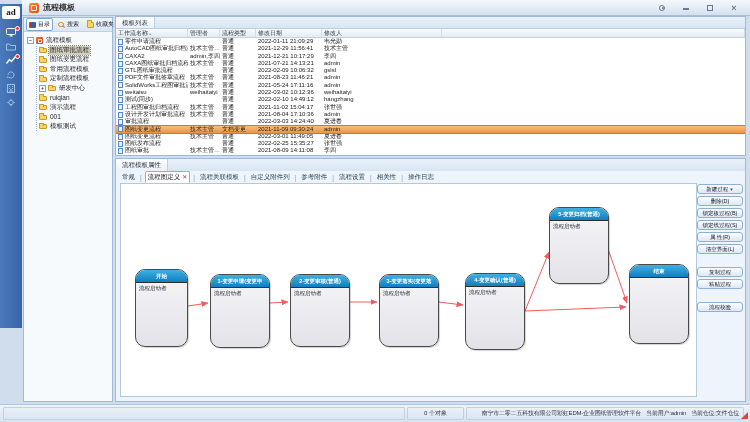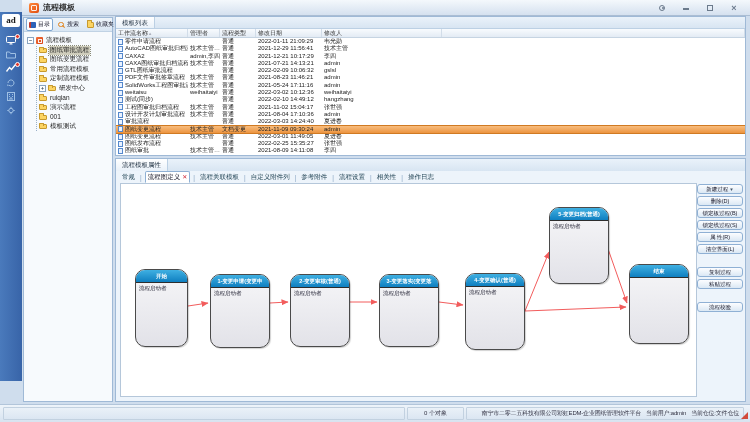--- a/index.html
+++ b/index.html
@@ -13,21 +13,21 @@
 .title{font-size:8px;font-weight:bold;color:#333}
 .winctl{margin-left:auto;display:flex;gap:16px;padding-right:12px;align-items:center}
 .wc{width:8px;height:8px;position:relative;cursor:pointer}
 .wc-gear:before{content:"";position:absolute;inset:1px;border:1.5px solid #6b7a8c;border-radius:50%}
 .wc-gear:after{content:"";position:absolute;left:3.5px;top:3.5px;width:2px;height:2px;background:#6b7a8c;border-radius:50%}
 .wc-min:before{content:"";position:absolute;left:1px;right:1px;bottom:2px;height:1.5px;background:#6b7a8c}
 .wc-max:before{content:"";position:absolute;inset:1px;border:1.5px solid #6b7a8c}
 .wc-close{font-size:9px;line-height:8px;text-align:center;font-weight:bold;color:#6b7a8c}
 
 
-.rail{position:absolute;left:0;top:12px;width:22px;height:369px;background:linear-gradient(90deg,#4a7abc,#3864a8);z-index:5}
+.rail{position:absolute;left:0;top:4px;width:22px;height:324px;background:linear-gradient(90deg,#4a7abc,#3864a8);z-index:5}
 .logo{width:18px;height:13px;margin:2px auto 7px;background:#fff;border-radius:2px;font:bold 9px/13px "Liberation Serif","DejaVu Serif",serif;text-align:center;color:#181818}
 .rail-item{position:relative;width:22px;height:14px;display:flex;align-items:center;justify-content:center;cursor:pointer}
 .rbadge{position:absolute;right:2px;top:0;width:5px;height:5px;background:#e23a2e;border-radius:50%;border:.5px solid #fff}
 
 
 .catalog{position:absolute;left:23px;top:17px;width:90px;height:385px;background:#f7fafd;border:1px solid #9fb9d6}
 .cat-toolbar{height:14px;background:linear-gradient(#eef4fa,#d9e6f3);border-bottom:1px solid #c0d2e4;display:flex;align-items:center;gap:2px;padding:1px 2px}
 .tbtn{display:flex;align-items:center;gap:2px;font-size:6px;padding:1px 2px;border:1px solid transparent;border-radius:2px;cursor:pointer;color:#223;white-space:nowrap}
 .tbtn.active{background:#fdfeff;border-color:#7fa7d2}
 .tico{width:7px;height:6px;display:inline-block;position:relative;flex:none}

